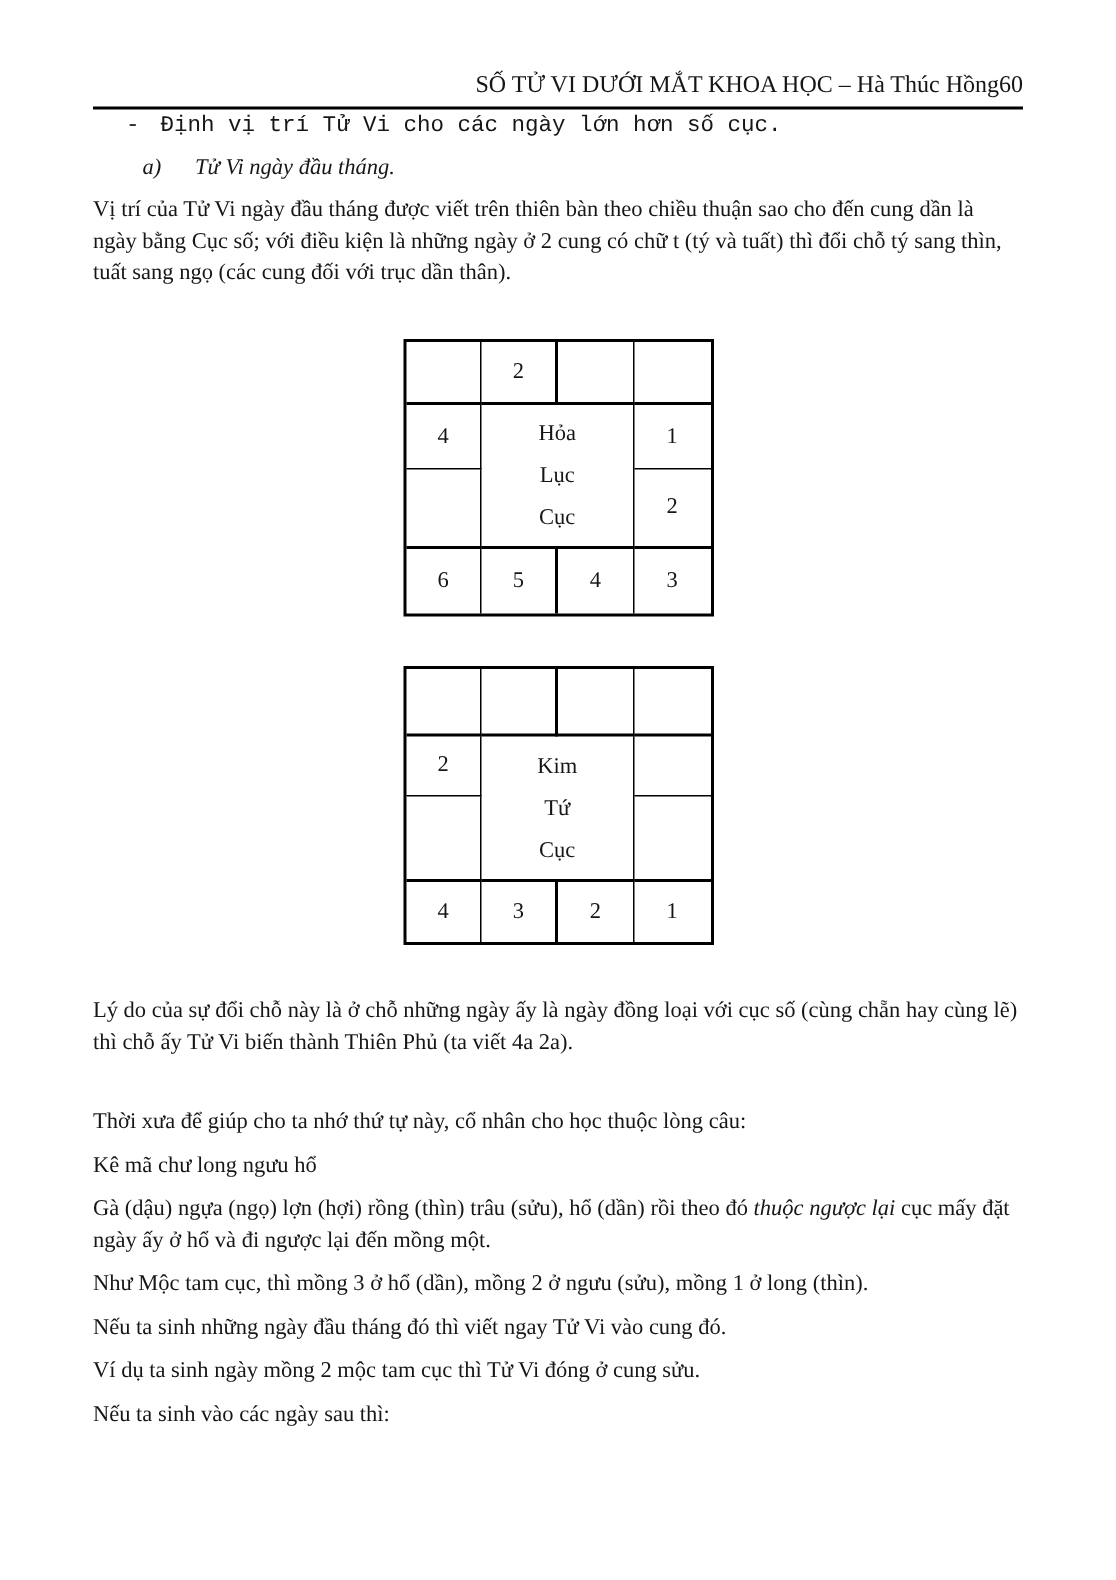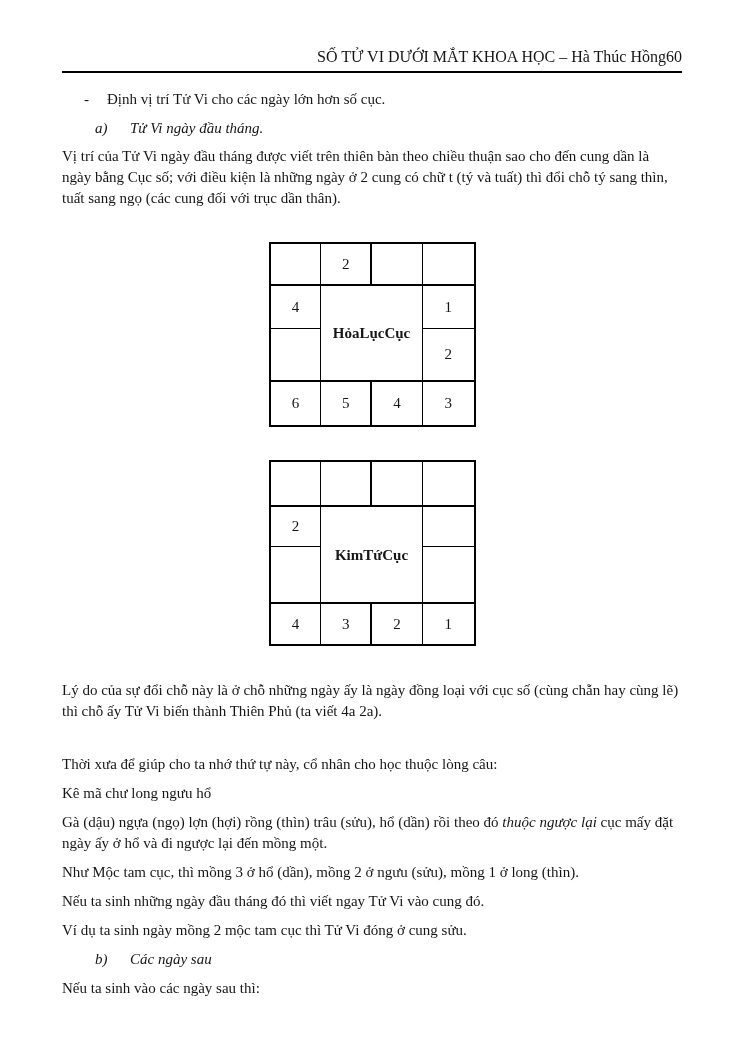--- a/index.html
+++ b/index.html
@@ -33,22 +33,22 @@
     margin: 3px 0 0 0;
   }
   
   p {
     margin: 0;
     font-size: 15px;
     line-height: 21px;
     text-align: left;
   }
   .bullet-line {
-    margin-top: 16px;
     padding-left: 22px;
+    font-family: Liberation Mono, monospace;
   }
   .bullet-marker {
     display: inline-block;
     width: 23px;
   }
   .sub-heading {
     margin-top: 8px;
     padding-left: 33px;
     font-style: italic;
   }
@@ -91,24 +91,23 @@
   .c-l0 { grid-column: 1; grid-row: 2; border-right: 1px solid #000; border-bottom: 1px solid #000; }
   .c-l1 { grid-column: 1; grid-row: 3; border-right: 1px solid #000; }
   .c-r0 { grid-column: 4; grid-row: 2; border-bottom: 1px solid #000; }
   .c-r1 { grid-column: 4; grid-row: 3; }
   
   .c-center {
     grid-column: 2 / 4;
     grid-row: 2 / 4;
     border-right: 1px solid #000;
     display: flex;
-    flex-direction: row;
+    flex-direction: column;
     align-items: center;
     justify-content: center;
-    font-weight: bold;
   }
   .c-center div {
     line-height: 28px;
     font-size: 15px;
     text-align: center;
   }
   
   .c-b0 { grid-column: 1; grid-row: 4; border-top: 2px solid #000; border-right: 1px solid #000; }
   .c-b1 { grid-column: 2; grid-row: 4; border-top: 2px solid #000; border-right: 2px solid #000; }
   .c-b2 { grid-column: 3; grid-row: 4; border-top: 2px solid #000; border-right: 1px solid #000; }
@@ -178,17 +177,16 @@
   <p class="para-tight">Kê mã chư long ngưu hổ</p>
 
   <p class="para-tight"><span>Gà (dậu) ngựa (ngọ) lợn (hợi) rồng (thìn) trâu (sửu), hổ (dần) rồi theo đó </span><span class="inline-italic">thuộc ngược lại</span><span> cục mấy đặt ngày ấy ở hổ và đi ngược lại đến mồng một.</span></p>
 
   <p class="para-10">Như Mộc tam cục, thì mồng 3 ở hổ (dần), mồng 2 ở ngưu (sửu), mồng 1 ở long (thìn).</p>
 
   <p class="para-tight">Nếu ta sinh những ngày đầu tháng đó thì viết ngay Tử Vi vào cung đó.</p>
 
   <p class="para-tight">Ví dụ ta sinh ngày mồng 2 mộc tam cục thì Tử Vi đóng ở cung sửu.</p>
 
-  <p class="sub-heading"><span class="sub-label">b)</span><span>Các ngày sau</span></p>
 
   <p class="para-tight">Nếu ta sinh vào các ngày sau thì:</p>
 
 </div>
 
 </body></html>

